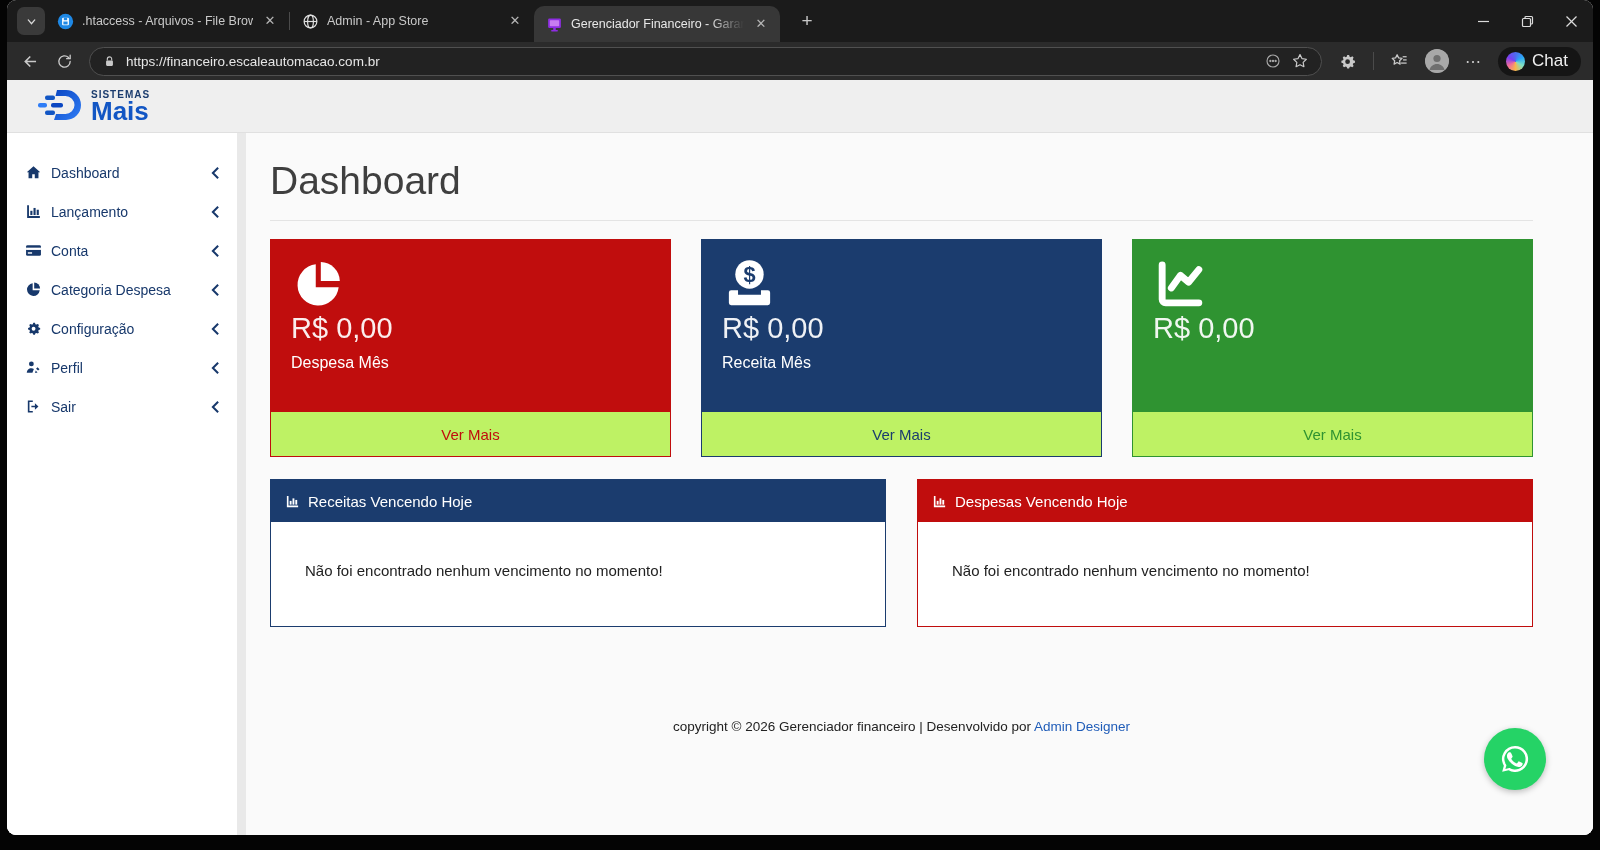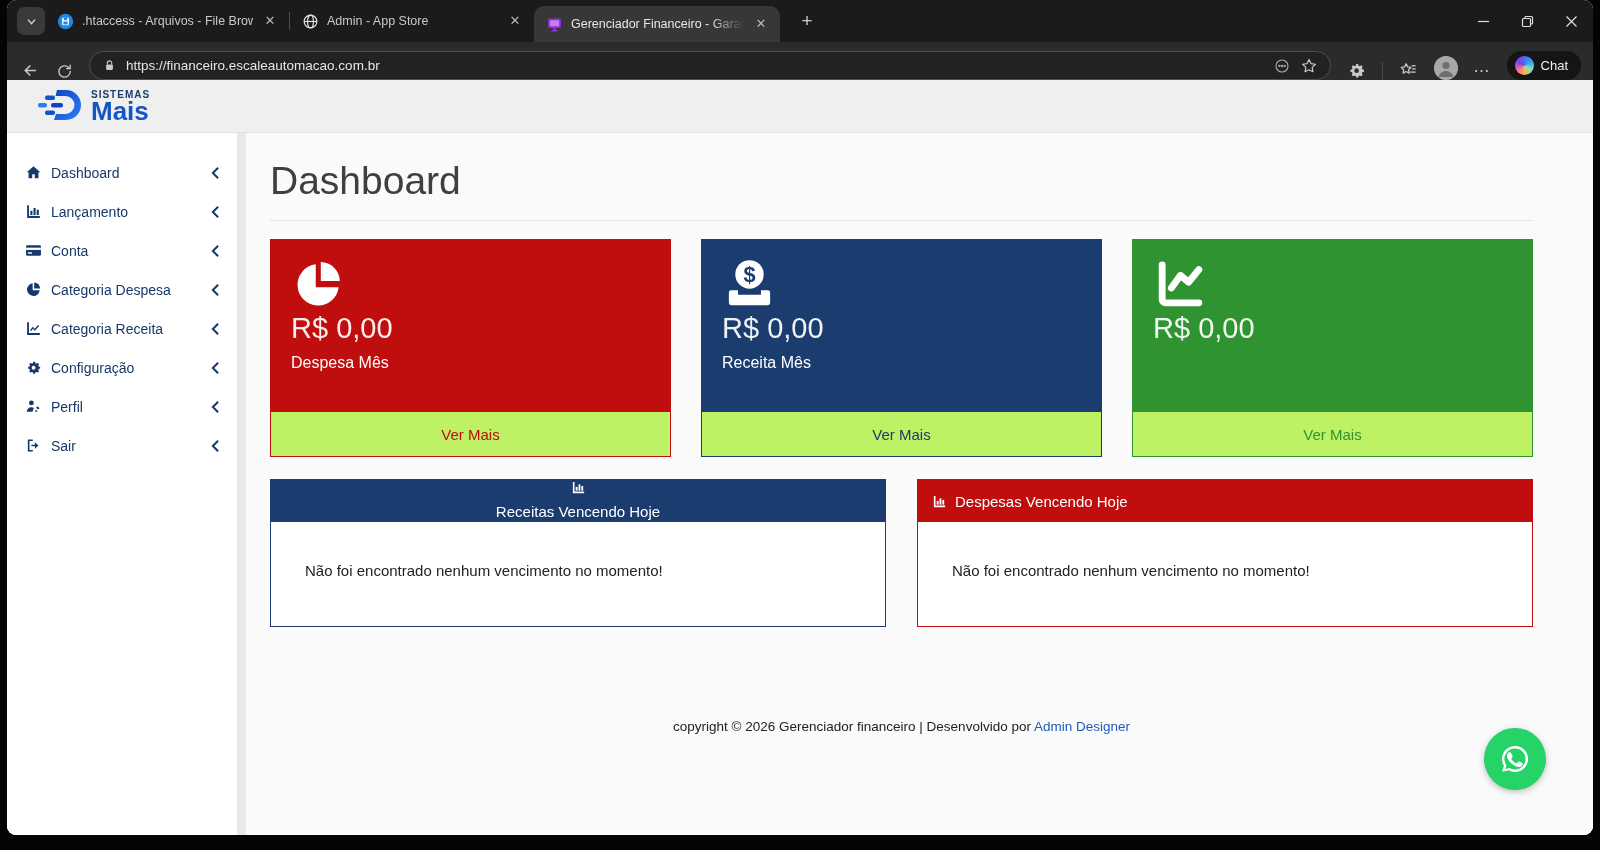--- a/index.html
+++ b/index.html
@@ -18,29 +18,29 @@
   .tab.active { background:#373737; height:36px; align-self:flex-end; border-radius:10px 10px 0 0; width:246px; }
   .tab.active .tab-title { color:#e8e8e8;
      -webkit-mask-image:linear-gradient(90deg,#000 80%,transparent); mask-image:linear-gradient(90deg,#000 80%,transparent); }
   .tabsep { width:1px; height:18px; background:#4b4b4b; flex:none; }
   .newtab { color:#c9c9c9; font-size:19px; margin-left:14px; width:26px; text-align:center; }
   .winctl { margin-left:auto; display:flex; height:42px; }
   .winctl > div { width:44px; display:flex; align-items:center; justify-content:center; color:#dcdcdc; font-size:13px; }
 
   .favicon { width:17px; height:17px; flex:none; }
 
-  .toolbar { height:38px; background:#2b2b2b; display:flex; align-items:flex-end; padding:0 12px 0 14px; gap:16px; }
+  .toolbar { height:38px; background:#2b2b2b; display:flex; align-items:center; padding:0 12px 0 14px; gap:16px; }
   .tool-icon { display:flex; align-items:center; justify-content:center; flex:none; }
   .urlpill { flex:1; height:29px; border:1px solid #505050; border-radius:15px; background:#222;
              display:flex; align-items:center; padding:0 12px; gap:9px; max-width:1262px; }
   .url-text { color:#e6e6e6; font-size:13.5px; flex:1; }
   .chat-pill { height:29px; border-radius:15px; background:#151515; display:flex; align-items:center; gap:7px; padding:0 13px 0 8px; flex:none; }
   .copilot { width:19px; height:19px; border-radius:50%;
              background:conic-gradient(#4f6bed,#2aa7f7,#7ee0c3,#f8b64c,#ef6b9b,#7a3ff2,#4f6bed); }
-  .chat-label { color:#f0f0f0; font-size:13px; }
+  .chat-label { color:#f0f0f0; font-size:17px; }
   .toolsep { width:1px; height:18px; background:#4b4b4b; }
   .avatar { width:24px; height:24px; border-radius:50%; background:#9a9a9a; overflow:hidden; flex:none; }
   .more-dots { color:#c9c9c9; font-size:16px; letter-spacing:1px; }
 
   
   .page { height:755px; display:flex; flex-direction:column; background:#fafafa; }
   .site-header { height:53px; background:#efefef; border-bottom:1px solid #e0e0e0; display:flex; align-items:center; padding-left:30px; flex:none; }
   .logo { display:flex; align-items:center; gap:6px; }
   .logo-text .logo-top { font-size:10px; font-weight:bold; letter-spacing:1px; color:#1b3c6e; }
   .logo-text .logo-bottom { font-size:26px; font-weight:bold; color:#1256c4; line-height:0.9; }
@@ -288,34 +288,20 @@
               </svg>
             </span>
           <span class="side-label">Categoria Despesa</span>
           <span class="side-chev">
               <svg width="11" height="14" viewBox="0 0 12 16">
                 <polyline points="9,2 3,8 9,14" fill="none" stroke="currentColor" stroke-width="2.3"></polyline>
               </svg>
             </span>
         </div>
 
-        <div class="side-item">
-          <span class="side-icon">
-              <svg viewBox="0 0 24 24" fill="currentColor" width="17" height="17">
-                <path d="M3 3h2.6v15.4H21V21H3z"></path>
-                <path d="M7 14.5l4-4.8 2.7 2.7L18.5 7 20 8.5l-6.1 6.7-2.7-2.7-2.6 3.1z"></path>
-              </svg>
-            </span>
-          <span class="side-label">Categoria Receita</span>
-          <span class="side-chev">
-              <svg width="11" height="14" viewBox="0 0 12 16">
-                <polyline points="9,2 3,8 9,14" fill="none" stroke="currentColor" stroke-width="2.3"></polyline>
-              </svg>
-            </span>
-        </div>
 
 
         <div class="side-item">
           <span class="side-icon">
               <svg viewBox="0 0 24 24" fill="currentColor" width="17" height="17">
                 <path d="M21.4 13.5l-2.1.7a7 7 0 0 1-.6 1.4l1 2-1.6 1.6-2-1a7 7 0 0 1-1.4.6l-.7 2.1h-2.3l-.7-2.1a7 7 0 0 1-1.4-.6l-2 1-1.6-1.6 1-2a7 7 0 0 1-.6-1.4l-2.1-.7v-2.3l2.1-.7a7 7 0 0 1 .6-1.4l-1-2 1.6-1.6 2 1a7 7 0 0 1 1.4-.6l.7-2.1h2.3l.7 2.1a7 7 0 0 1 1.4.6l2-1 1.6 1.6-1 2a7 7 0 0 1 .6 1.4l2.1.7z"></path>
                 <circle cx="12.1" cy="12.3" r="2.7" fill="#fff"></circle>
               </svg>
             </span>
           <span class="side-label">Configuração</span>
@@ -404,21 +390,21 @@
               <div class="card-value">R$ 0,00</div>
             </div>
             <div class="card-footer">
               <a class="card-link" style="color: rgb(47, 147, 49);">Ver Mais</a>
             </div>
           </div>
         </div>
 
         <div class="panels">
           <div class="panel" style="border-color: rgb(27, 60, 110);">
-            <div class="panel-header" style="background-color: rgb(27, 60, 110); flex-direction: column;">
+            <div class="panel-header" style="background-color: rgb(27, 60, 110);">
               <span class="panel-hicon">
                   <svg viewBox="0 0 24 24" fill="#fff" width="15" height="15">
                     <path d="M3 3h2.6v15.4H21V21H3z"></path>
                     <rect x="7.5" y="11" width="3" height="6"></rect>
                     <rect x="12" y="7" width="3" height="10"></rect>
                     <rect x="16.5" y="9.5" width="3" height="7.5"></rect>
                   </svg>
                 </span>
               <span>Receitas Vencendo Hoje</span>
             </div>

